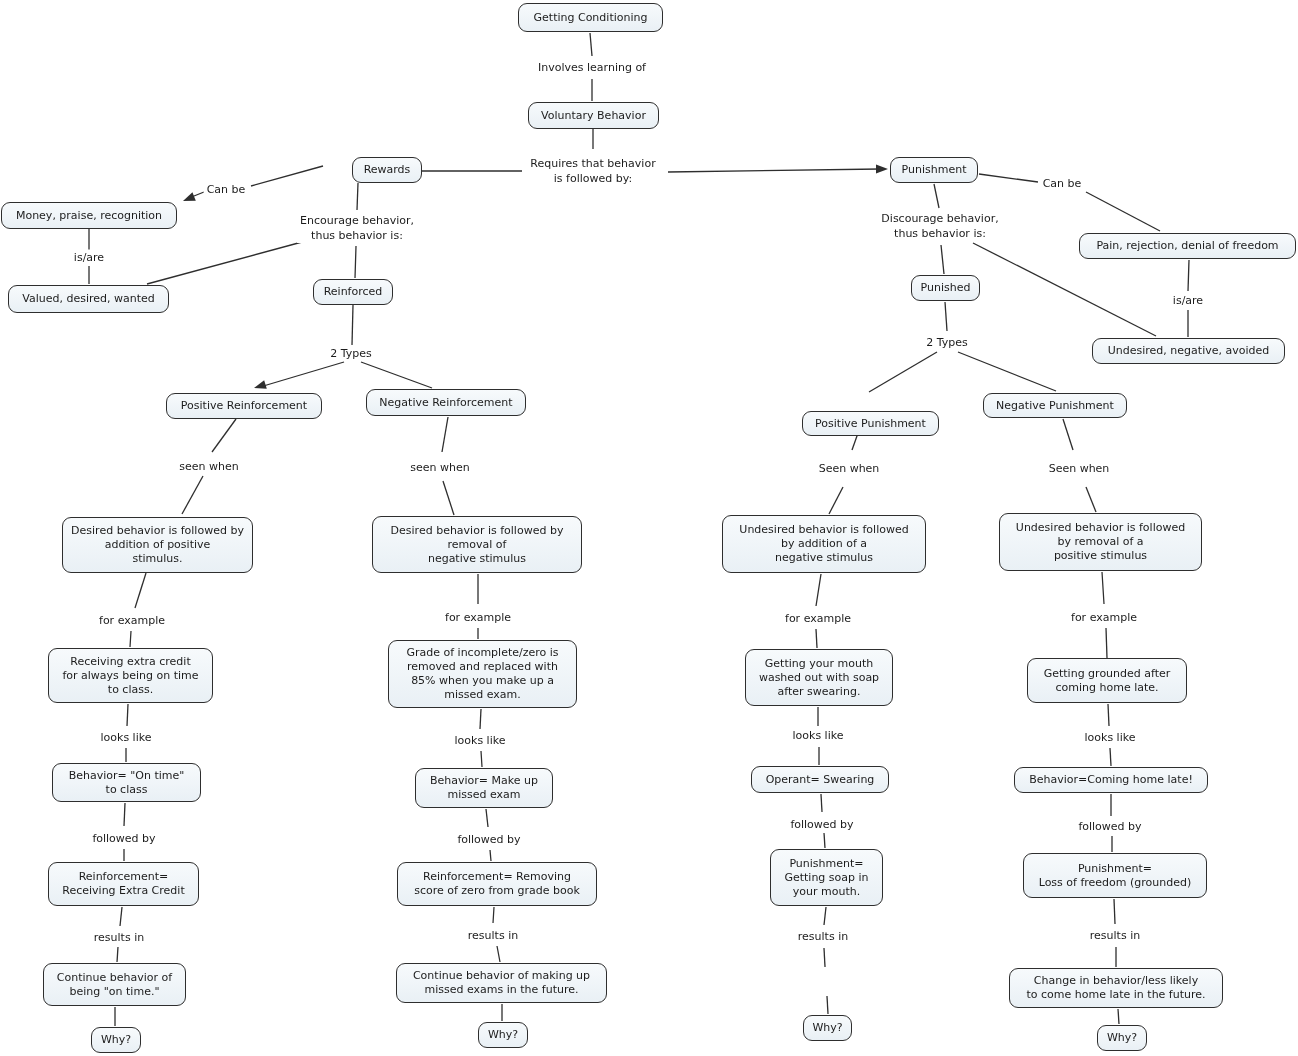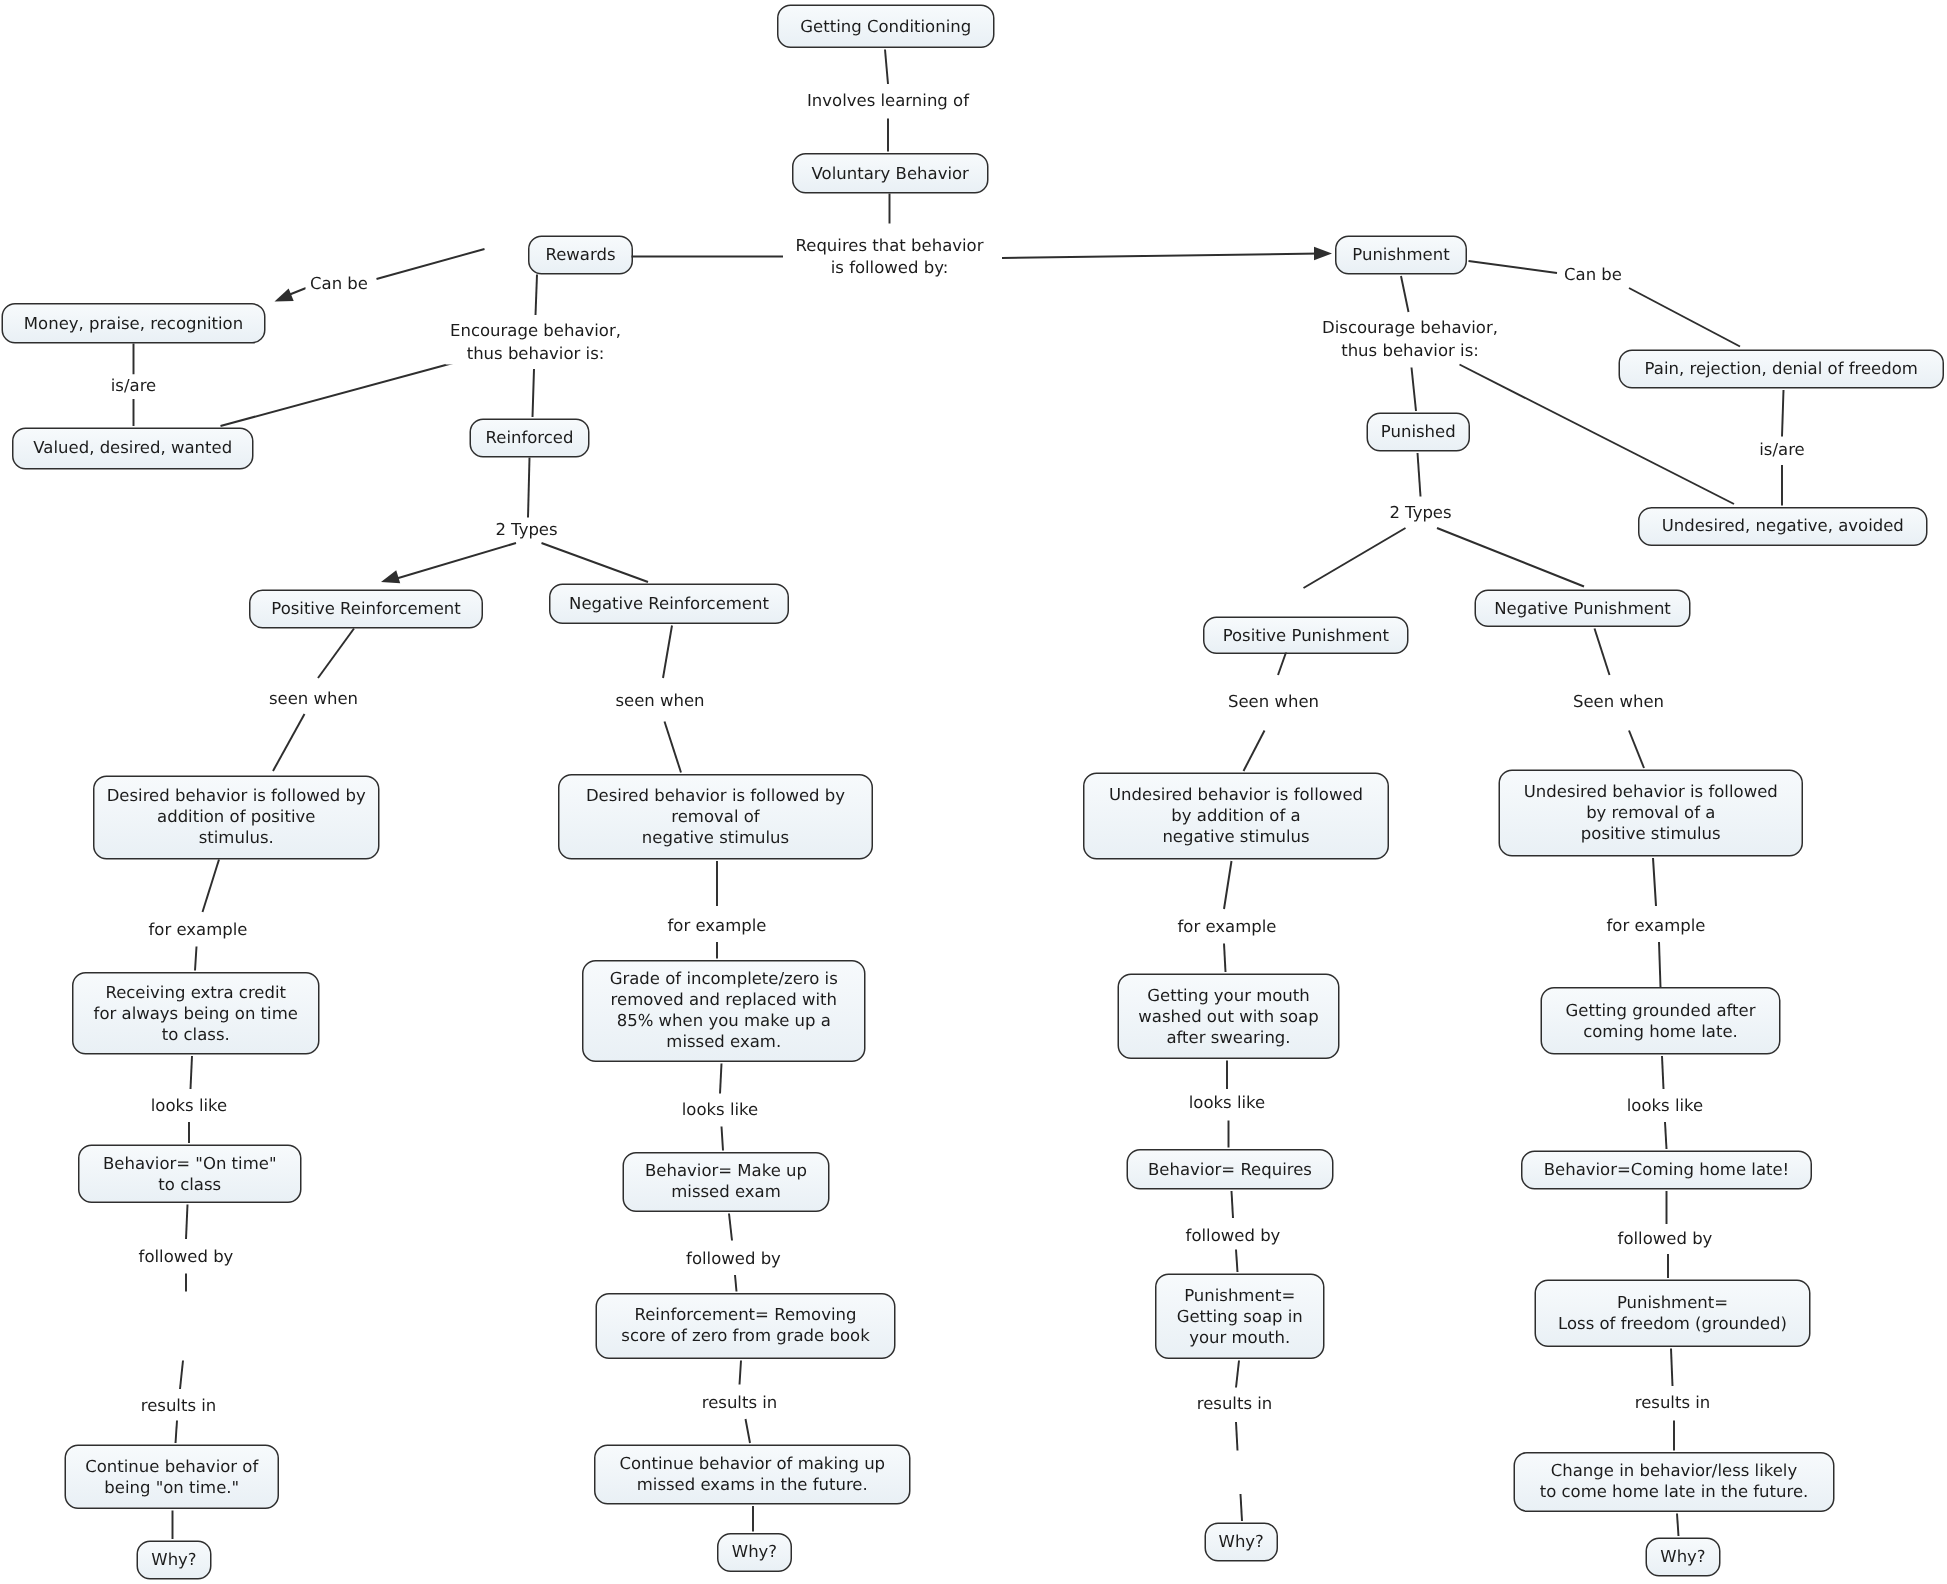--- a/index.html
+++ b/index.html
@@ -140,22 +140,24 @@
 missed exam.</div>
     <div class="node" style="left: 745px; top: 649px; width: 148px; height: 57px;">Getting your mouth
 washed out with soap
 after swearing.</div>
     <div class="node" style="left: 1027px; top: 658px; width: 160px; height: 45px;">Getting grounded after
 coming home late.</div>
     <div class="node" style="left: 52px; top: 763px; width: 149px; height: 39px;">Behavior= "On time"
 to class</div>
     <div class="node" style="left: 415px; top: 768px; width: 138px; height: 40px;">Behavior= Make up
 missed exam</div>
-    <div class="node" style="left: 751px; top: 766px; width: 138px; height: 27px;">Behavior= Requires</div>
+    <div class="node" style="left: 751px; top: 766px; width: 138px; height: 27px;">Operant= Swearing</div>
     <div class="node" style="left: 1014px; top: 767px; width: 194px; height: 26px;">Behavior=Coming home late!</div>
+    <div class="node" style="left: 48px; top: 862px; width: 151px; height: 44px;">Reinforcement=
+Receiving Extra Credit</div>
     <div class="node" style="left: 397px; top: 862px; width: 200px; height: 44px;">Reinforcement= Removing
 score of zero from grade book</div>
     <div class="node" style="left: 770px; top: 849px; width: 113px; height: 57px;">Punishment=
 Getting soap in
 your mouth.</div>
     <div class="node" style="left: 1023px; top: 853px; width: 184px; height: 45px;">Punishment=
 Loss of freedom (grounded)</div>
     <div class="node" style="left: 43px; top: 963px; width: 143px; height: 43px;">Continue behavior of
 being "on time."</div>
     <div class="node" style="left: 396px; top: 963px; width: 211px; height: 40px;">Continue behavior of making up

